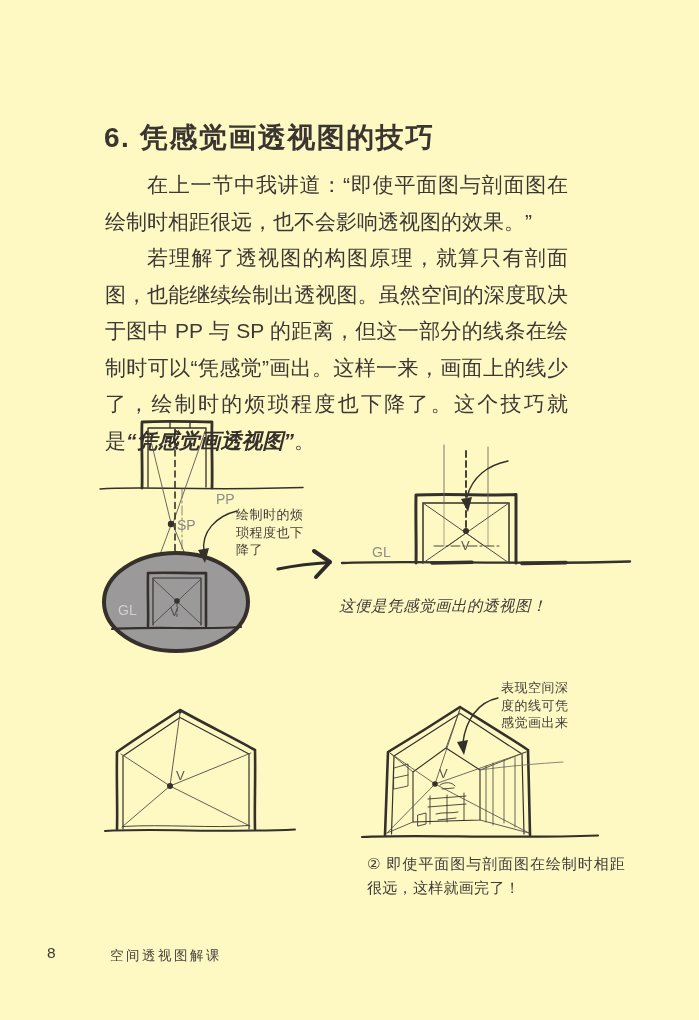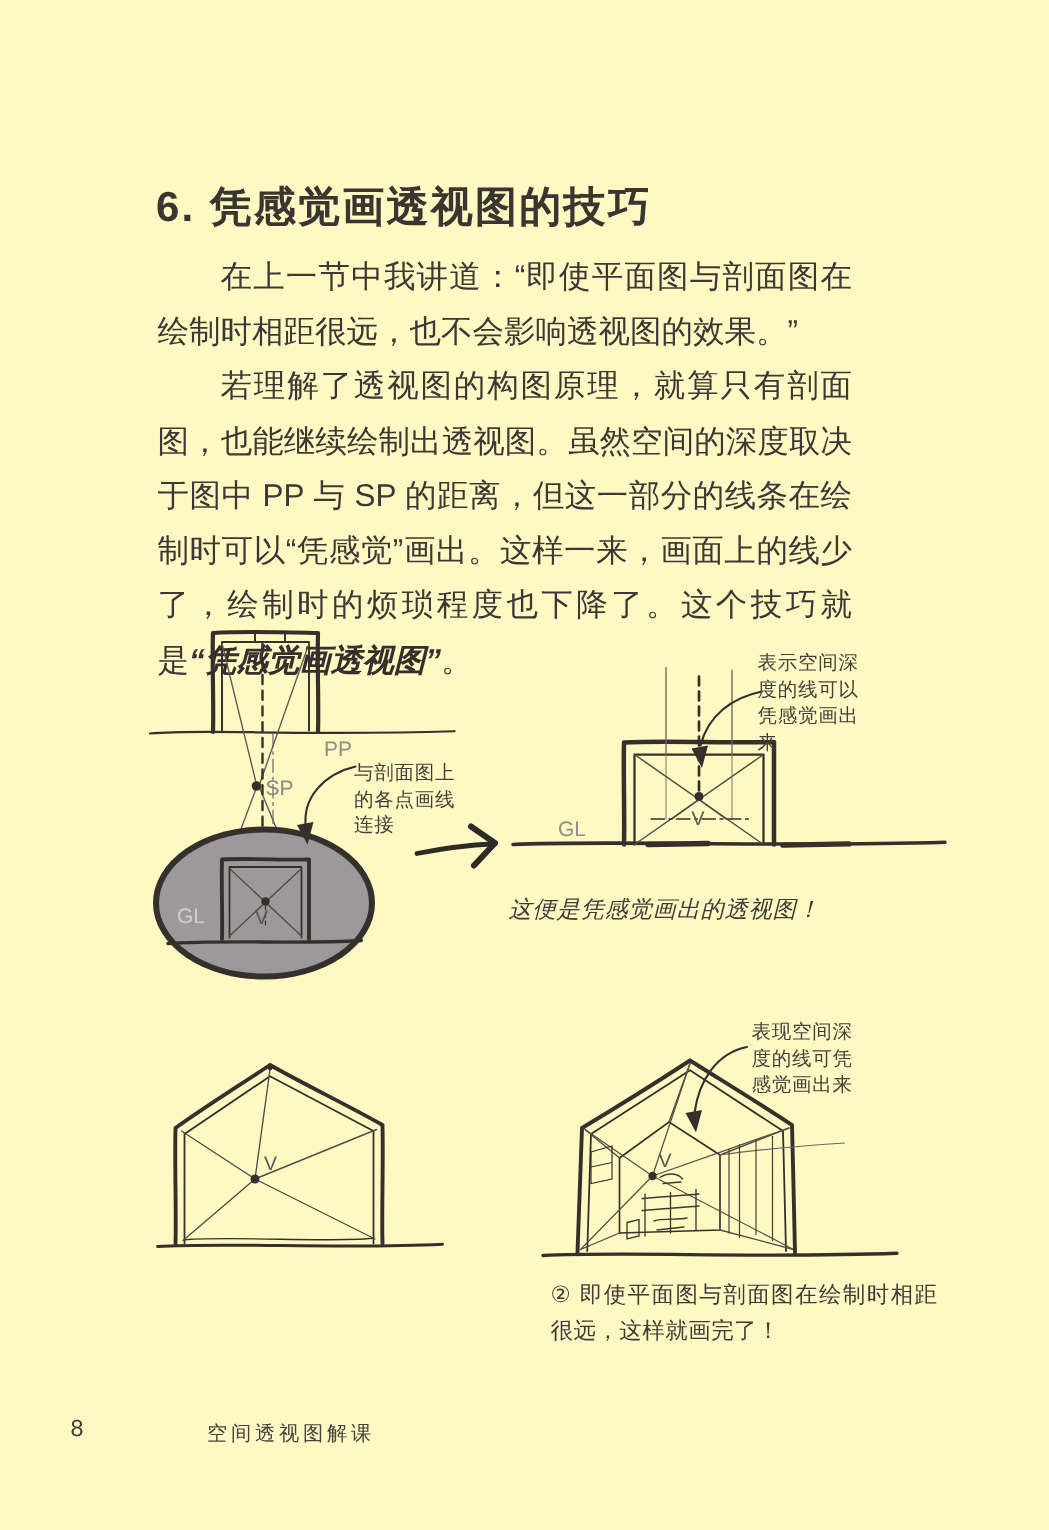--- a/index.html
+++ b/index.html
@@ -23,21 +23,21 @@
   }
   .fig-caption { position:absolute; font-size:15.5px; color:#403b37; letter-spacing:0.5px;font-style:italic; }
   .step-caption {
     position:absolute; font-size:15px; line-height:23.5px; color:#403b37;
     text-align:justify; letter-spacing:0.3px;
   }
   .methods-heading { position:absolute; font-size:15px; color:#403b37; letter-spacing:0.5px; }
   .footer-pagenum { position:absolute; left:47px; top:944px; font-size:15.5px; color:#3d3835; }
   .footer-booktitle {
     position:absolute; left:110px; top:947px; font-size:13.5px;
-    letter-spacing:2.5px; color:#48433f;margin-left:28px;
+    letter-spacing:2.5px; color:#48433f;
   }
   svg { position:absolute; overflow:visible; }
   svg text { font-family:"Liberation Sans","DejaVu Sans",sans-serif; }
 </style>
 </head>
 <body>
 
 <div class="page">
 
   <h1 class="title">6. 凭感觉画透视图的技巧</h1>
@@ -79,21 +79,21 @@
 
       <path stroke-width="1.4" d="M139,99 C118,104 103,120 106,140"></path>
       <polygon fill="#35302b" stroke="none" points="100,138 111,136 107,151"></polygon>
     </g>
     <text x="118" y="92" font-size="14" fill="#8f8c89">PP</text>
     <text x="79" y="118" font-size="14" fill="#8a8784">SP</text>
     <text x="20" y="203" font-size="14" fill="#d2d0ce">GL</text>
     <text x="72" y="204" font-size="13" fill="#575350">V</text>
   </svg>
 
-  <div class="annotation" style="left:236px; top:506px; width:80px;">与剖面图上的各点画线连接</div>
+  <div class="annotation" style="left:236px; top:506px; width:80px;">绘制时的烦琐程度也下降了</div>
 
   <svg style="left:274px; top:547px;" width="76" height="36" viewBox="0 0 76 36">
     <g fill="none" stroke="#2e2a27" stroke-linecap="round">
       <path stroke-width="3.2" d="M4,22 C24,18 36,16.5 56,15.5"></path>
       <path stroke-width="4" d="M56,15 L40,4 M56,15 L42,30"></path>
     </g>
   </svg>
 
   <svg style="left:336px; top:415px;" width="300" height="182" viewBox="0 0 300 182">
     <g fill="none" stroke="#35302b" stroke-linecap="round">
@@ -117,21 +117,20 @@
         <path d="M130,118 L148,131"></path>
       </g>
       <circle cx="130" cy="116" r="3" fill="#35302b" stroke="none"></circle>
       <path stroke-width="1.4" d="M172,46 C152,50 136,62 131,82"></path>
       <polygon fill="#35302b" stroke="none" points="125,84 136,82 132,97"></polygon>
     </g>
     <text x="36" y="142" font-size="14" fill="#8f8c89">GL</text>
     <text x="125" y="135" font-size="13" fill="#5a5653">V</text>
   </svg>
 
-  <div class="annotation" style="left:505px; top:433px; width:68px;">表示空间深度的线可以凭感觉画出来</div>
 
   <div class="fig-caption" style="left:339px; top:596px;">这便是凭感觉画出的透视图！</div>
 
 
   <svg style="left:103px; top:700px;" width="205" height="148" viewBox="0 0 205 148">
     <g fill="none" stroke="#35302b" stroke-linecap="round">
       <path stroke-width="2.6" d="M14,52 C35,37 56,24 77,10 M77,10 C101,23.5 129,37 152,50 M14,52 C13.4,78 14.6,108 14,129 M152,50 C152.6,76 151.4,108 152,129"></path>
       <path stroke-width="1.2" d="M20,56 L77,17.5 M77,17.5 L146,54 M20,56 L20,129 M146,54 L146,129"></path>
       <path stroke-width="2" d="M2,131 C50,128 125,133 192,129.5"></path>
       <path stroke-width="0.9" d="M20,126.5 C60,124 112,128.5 146,125.5"></path>

